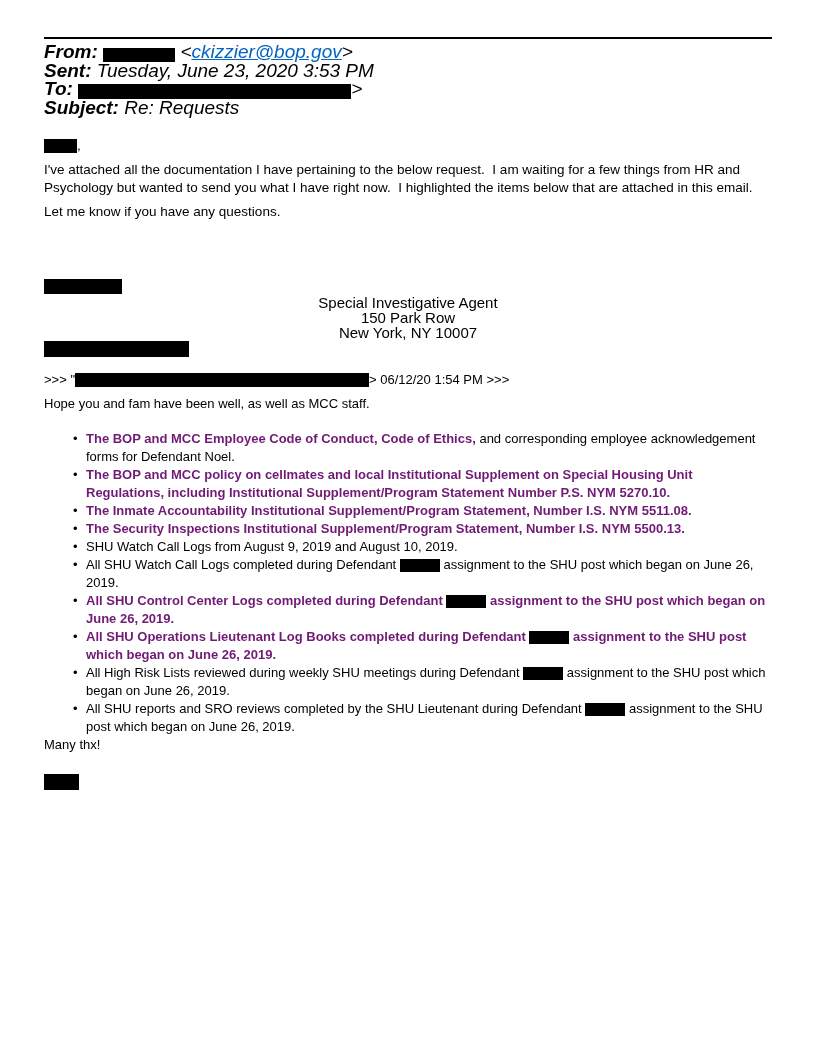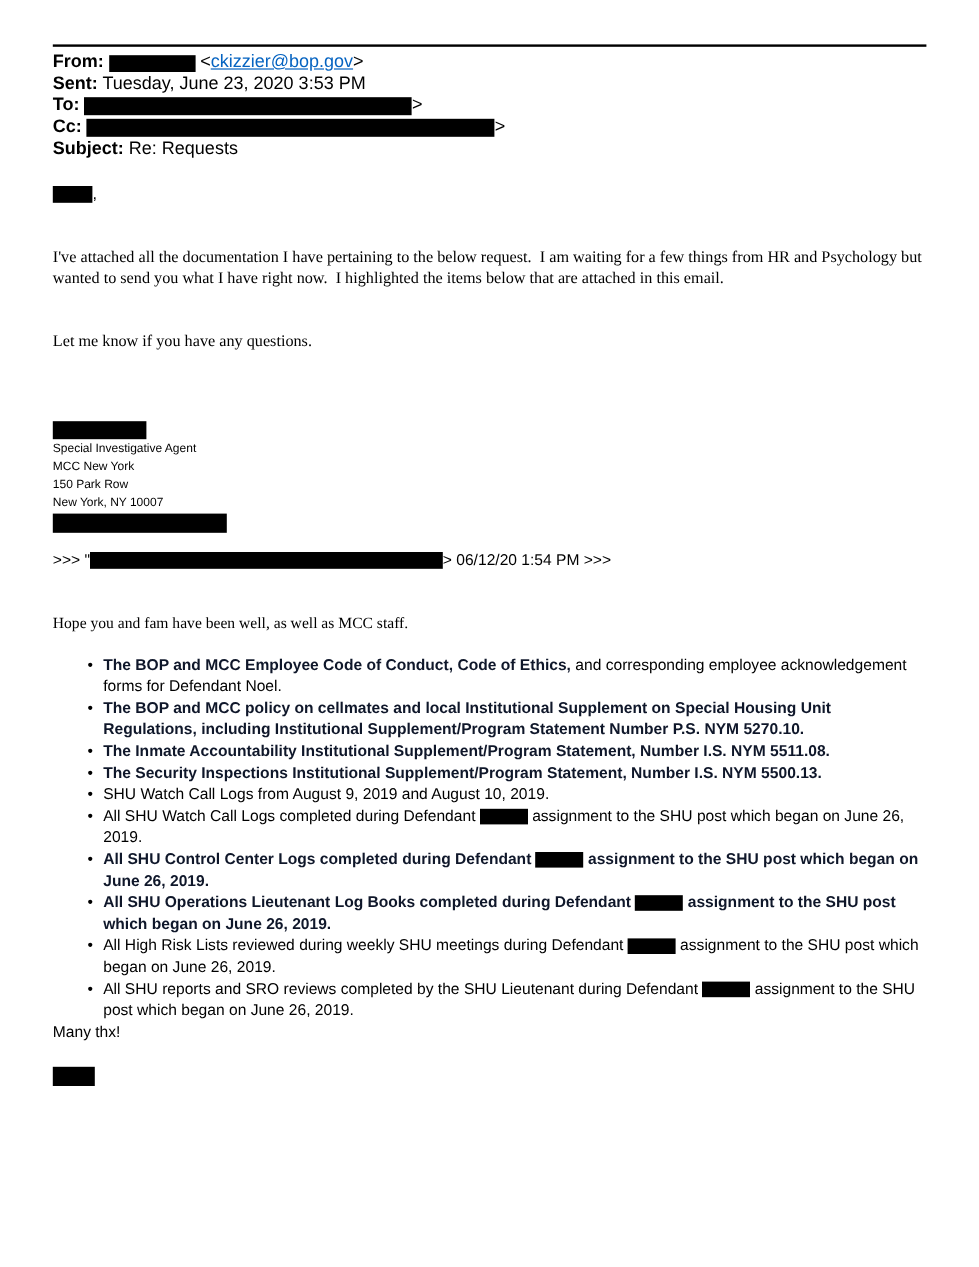--- a/index.html
+++ b/index.html
@@ -31,77 +31,75 @@
   .r-greet { width:33px;  height:14px; }
   .r-sig1  { width:78px;  height:15px; margin-bottom:1px; }
   .r-sig2  { width:145px; height:16px; margin-top:1px; }
   .r-quote { width:294px; height:14px; }
   .r-hi    { width:40px;  height:14px; }
   .r-def   { width:40px;  height:13px; }
   .r-final { width:35px;  height:16px; }
 
   
   .hdr { margin-top:4px; }
-  .hdr p { margin:0; font-size:15px; line-height:18px; white-space:pre-wrap; }
+  .hdr p { margin:0; font-size:19px; line-height:18px; white-space:pre-wrap;font-style:italic; }
   .hdr b { font-weight:bold; }
   a.email-link { color:#0563C1; text-decoration:underline; cursor:pointer; }
 
   
   .para { margin:0; font-size:13.5px; line-height:18px; white-space:pre-wrap; }
   .mt-greet { margin-top:20px; }
-  .mt-para  { margin-top:34px;font-family:Liberation Serif, serif; }
+  .mt-para  { margin-top:6px; }
 
-  .sig { margin-top:58px; font-size:10px; line-height:15px; }
+  .sig { margin-top:58px; font-size:15px; line-height:15px;text-align:center; }
   .sig p { margin:0; }
 
   .quoted { margin-top:14px; }
   .quoted .para { font-size:13px; }
 
   ul.req {
     margin:17px 0 0 28px; padding:0;
     list-style:none;
     font-size:13px; line-height:18px;
     width:700px;
   }
   ul.req li { position:relative; padding-left:14px; white-space:pre-wrap; }
   ul.req li::before {
     content:"\2022";
     position:absolute; left:1px; top:0;
     font-size:13px; color:#000;
   }
-  .red-bold { color:#0f172a; font-weight:bold; }
+  .red-bold { color:#701a75; font-weight:bold; }
 
   .closing { font-size:13px; }
   .final-redact { margin-top:20px; }
 </style>
 </head>
 <body>
 
 <div class="page">
 
   <div class="rule"></div>
 
   <div class="hdr">
     <p><b>From:</b> <span class="redact r-from"></span> <span>&lt;</span><a class="email-link">ckizzier@bop.gov</a><span>&gt;</span></p>
     <p><b>Sent:</b> <span>Tuesday, June 23, 2020 3:53 PM</span></p>
     <p><b>To:</b> <span class="redact r-to"></span><span>&gt;</span></p>
-    <p><b>Cc:</b> <span class="redact r-cc"></span><span>&gt;</span></p>
     <p><b>Subject:</b> <span>Re: Requests</span></p>
   </div>
 
   <p class="para mt-greet"><span class="redact r-greet"></span><span>,</span></p>
 
   <p class="para mt-para">I've attached all the documentation I have pertaining to the below request.  I am waiting for a few things from HR and Psychology but wanted to send you what I have right now.  I highlighted the items below that are attached in this email.</p>
 
   <p class="para mt-para">Let me know if you have any questions.</p>
 
   <div class="sig">
     <span class="redact block r-sig1"></span>
     <p>Special Investigative Agent</p>
-    <p>MCC New York</p>
     <p>150 Park Row</p>
     <p>New York, NY 10007</p>
     <span class="redact block r-sig2"></span>
   </div>
 
   <div class="quoted">
     <p class="para"><span>&gt;&gt;&gt; "</span><span class="redact r-quote"></span><span>&gt; 06/12/20 1:54 PM &gt;&gt;&gt;</span></p>
 
     <p class="para mt-para">Hope you and fam have been well, as well as MCC staff.</p>
 

